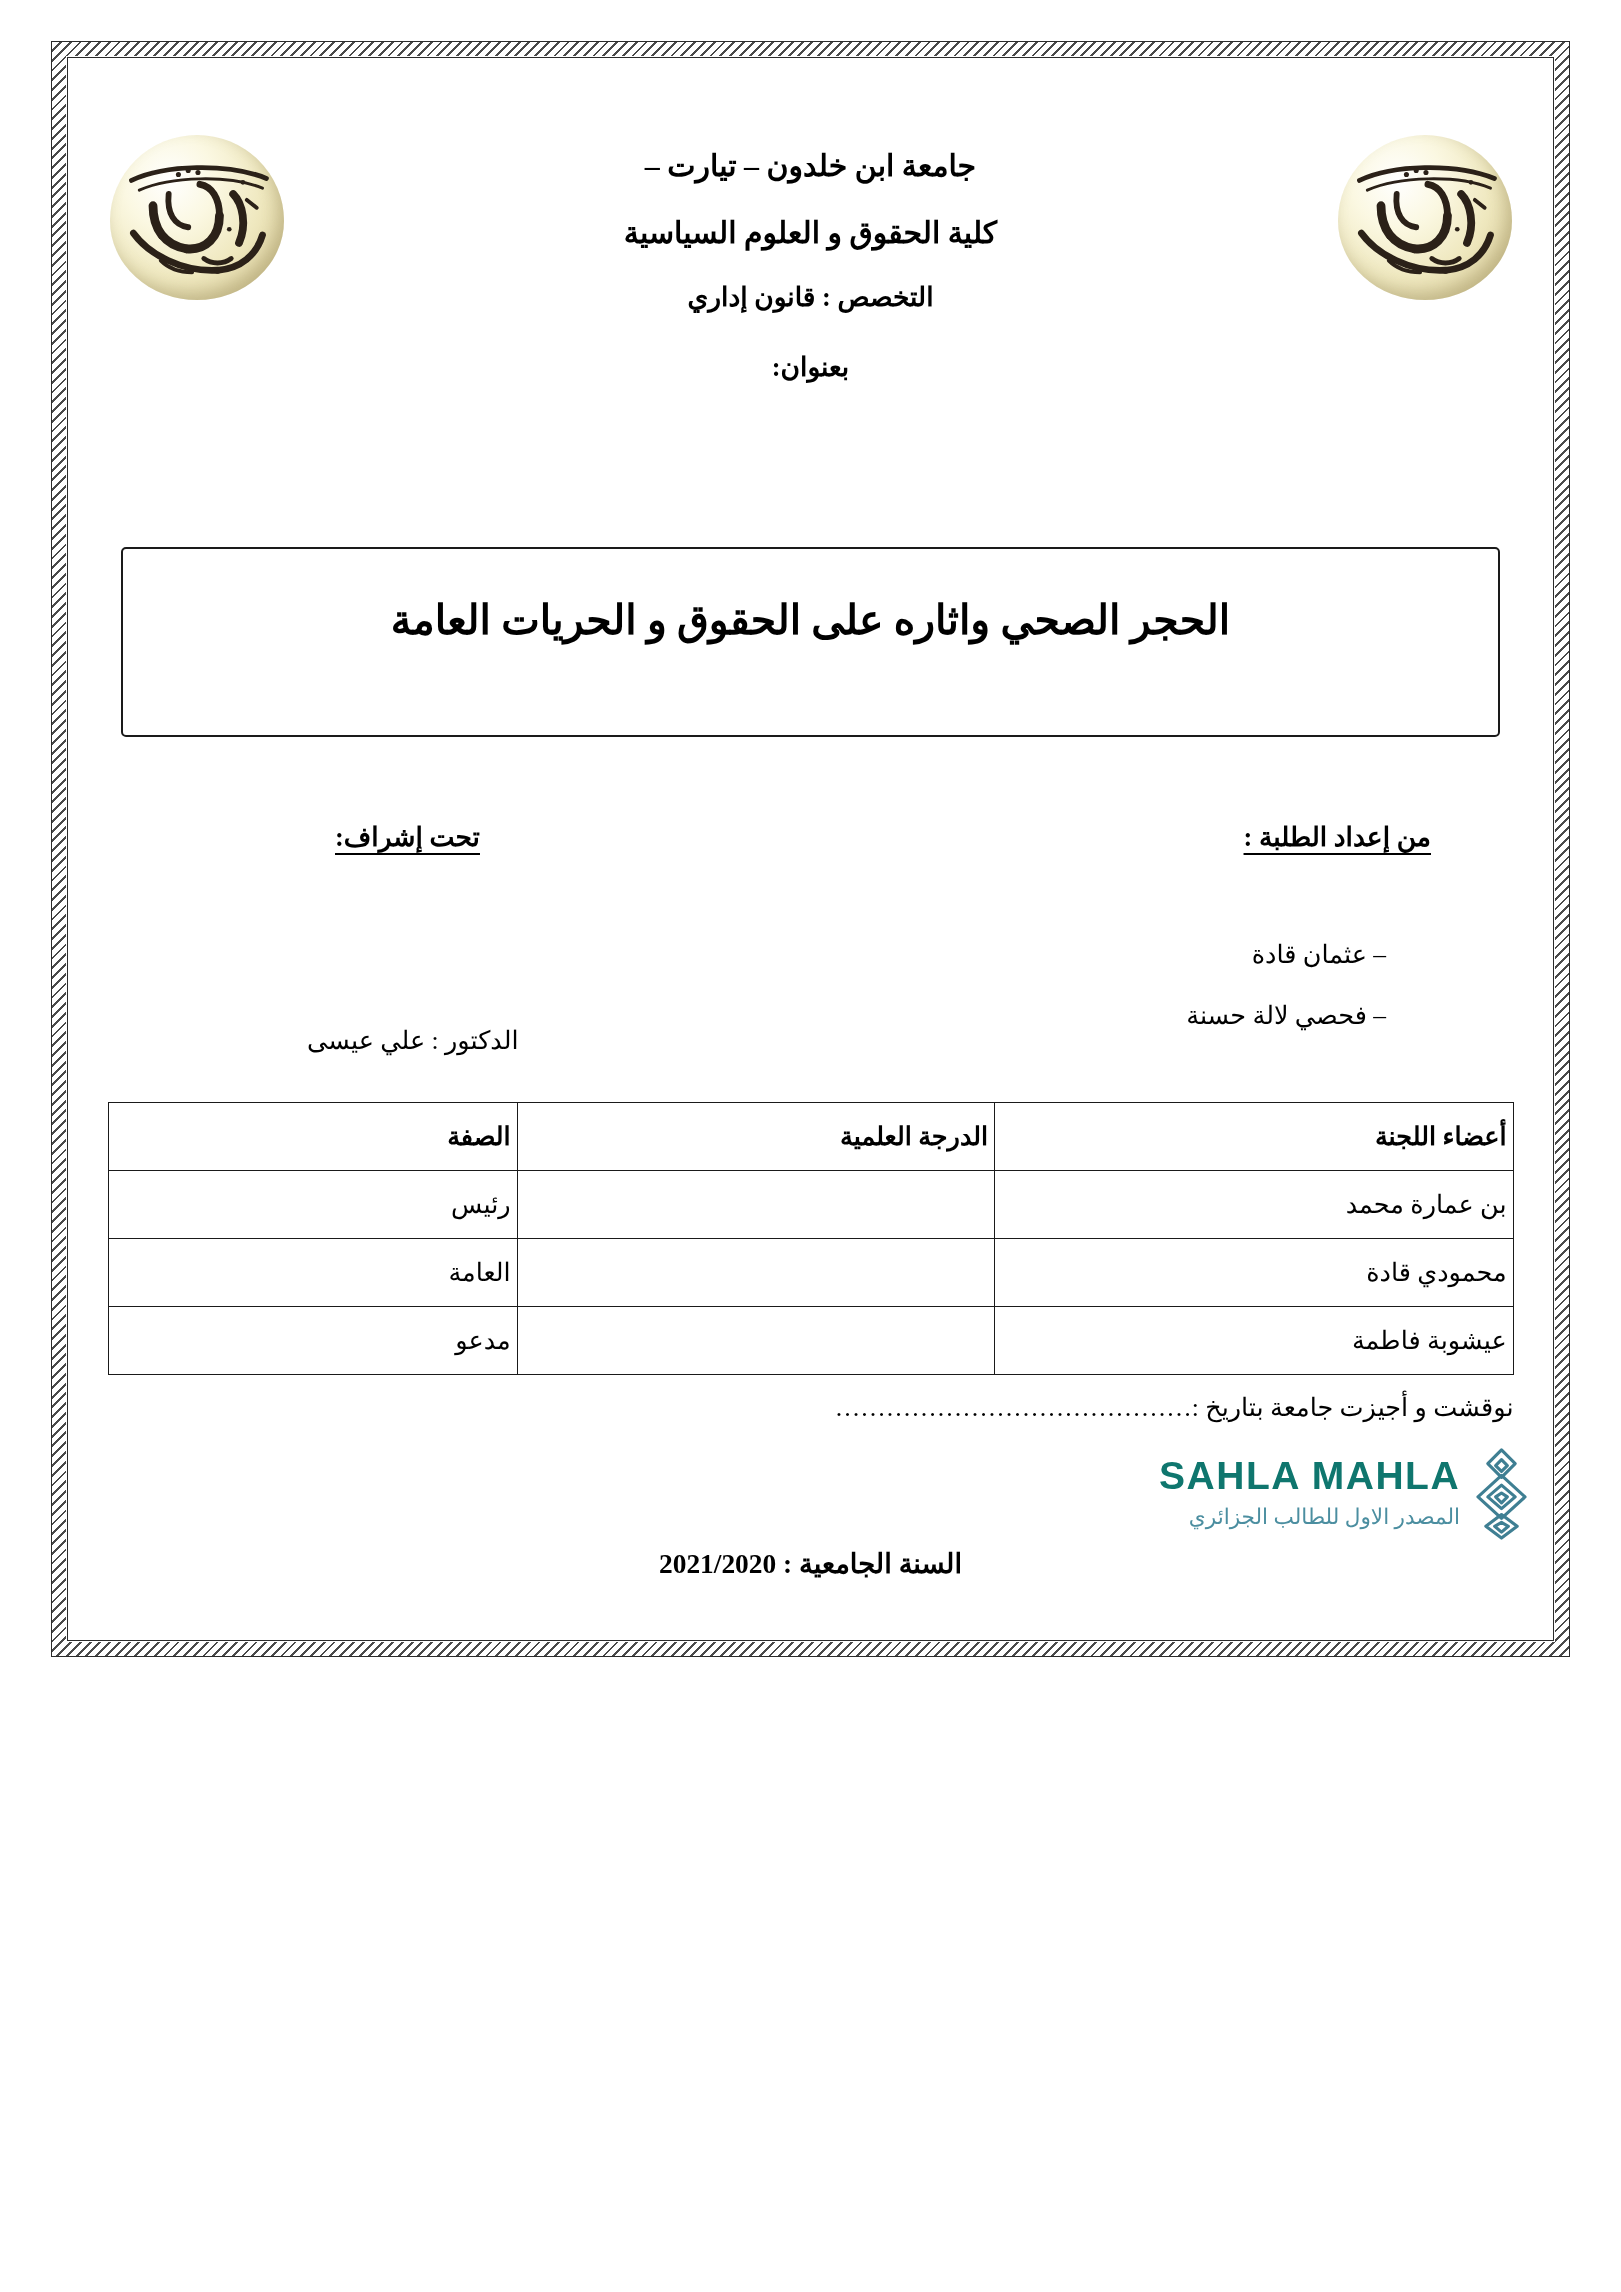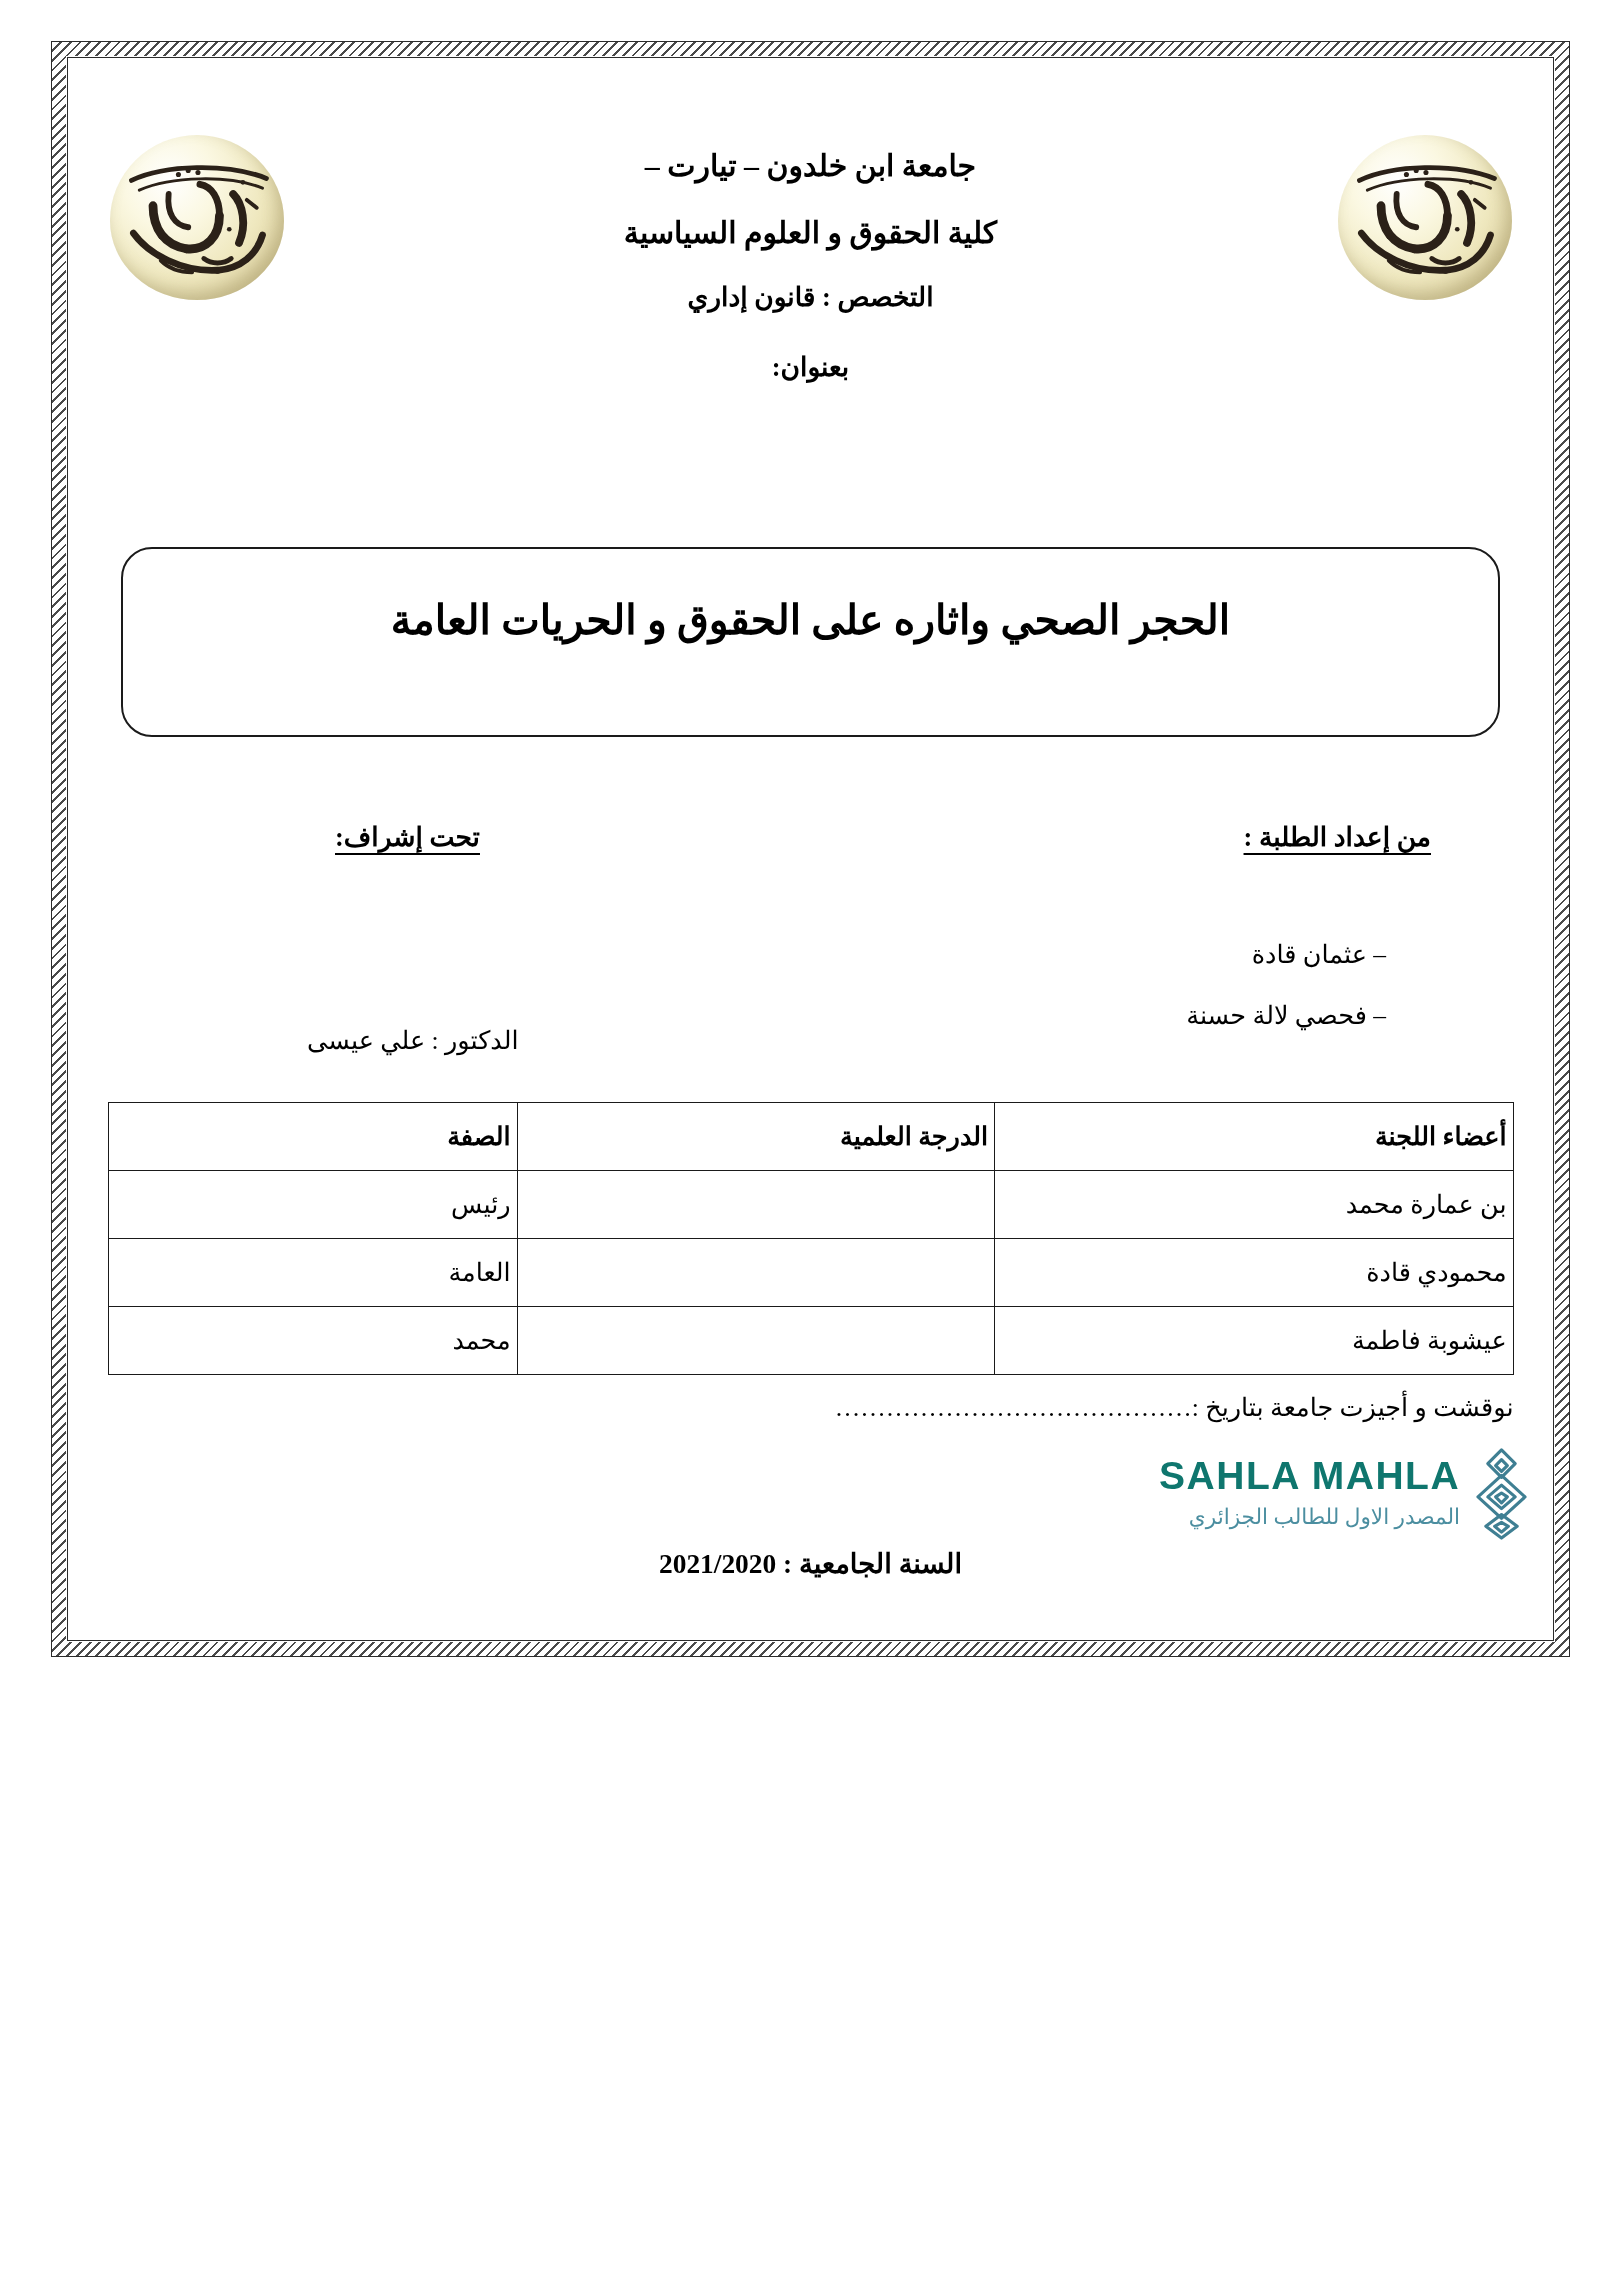--- a/index.html
+++ b/index.html
@@ -119,21 +119,21 @@
   .hl-3 { font-size: 30px; margin-bottom: 23.5px; }
   .hl-4 { font-size: 27.4px; margin-bottom: 27.4px; }
   .hl-5 { font-size: 26.5px; margin-bottom: 29px; }
   .hl-6 { font-size: 26.5px; }
 
   
   .title-box {
     margin: 61px 37px 0 37px;
     height: 190px;
     border: 2px solid #1a1a1a;
-    border-radius: 31px;
+    border-radius: 5px;
     box-sizing: border-box;
     display: flex;
     align-items: flex-start;
     justify-content: center;
     padding-top: 43px;
   }
   .title-text {
     font-size: 41px;
     font-weight: bold;
     text-align: center;
@@ -363,21 +363,21 @@
           <td>رئيس</td>
         </tr>
         <tr>
           <td>محمودي قادة</td>
           <td></td>
           <td>العامة</td>
         </tr>
         <tr>
           <td>عيشوبة فاطمة</td>
           <td></td>
-          <td>محمد</td>
+          <td>مدعو</td>
         </tr>
       </tbody>
     </table>
 
     <div class="defense-line">
       <span>نوقشت و أجيزت جامعة بتاريخ :</span><span class="dots">……………………………………</span>
     </div>
 
     <div class="year-line">السنة الجامعية : 2021/2020</div>
 

